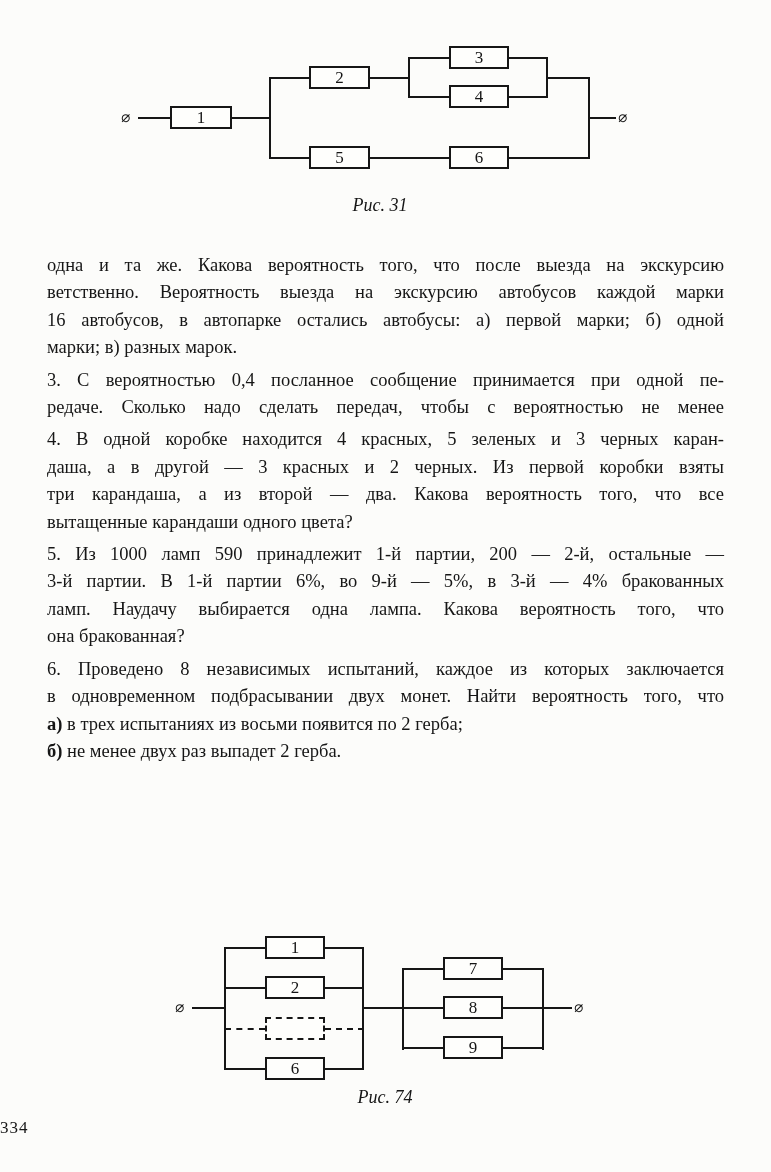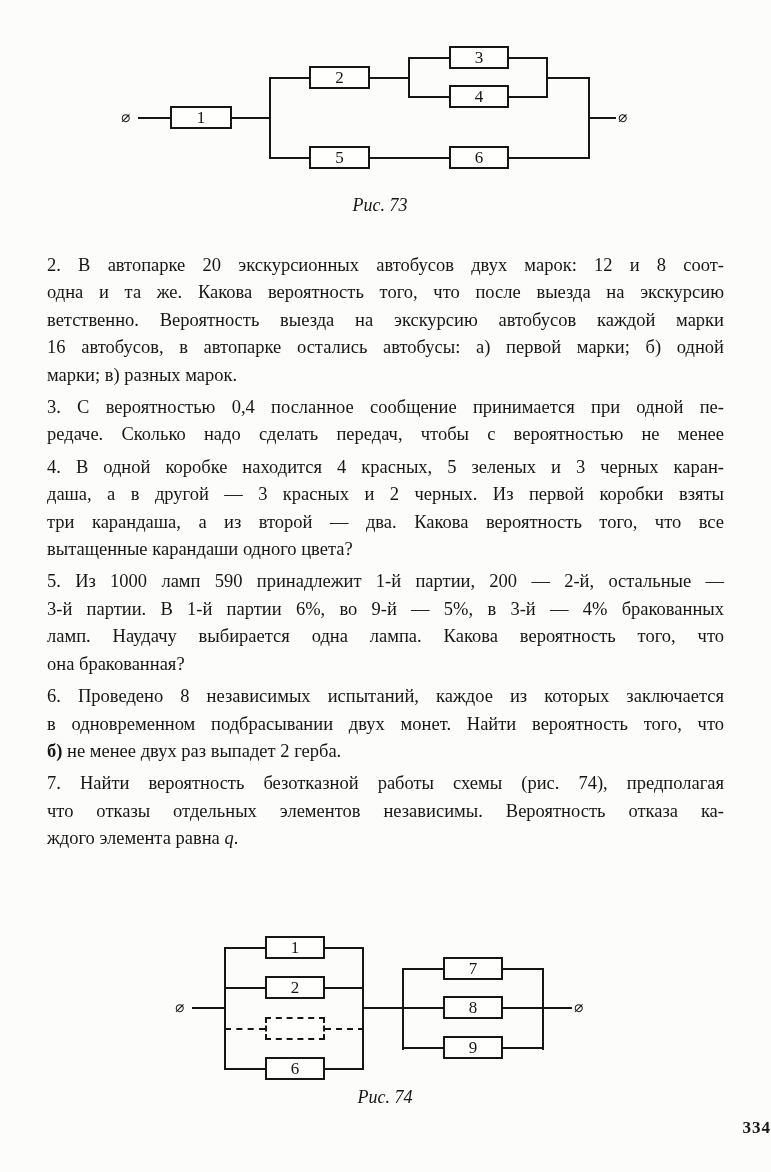--- a/index.html
+++ b/index.html
@@ -28,21 +28,21 @@
     position:absolute; width:160px; text-align:center;
     font-style:italic; font-size:18px;
   }
   
   .textblock { position:absolute; left:47px; top:252px; width:677px;
     font-size:18.5px; line-height:27.4px; }
   .para { margin-bottom:5px; }
   .jline { text-align:justify; text-align-last:justify; }
   .lline { text-align:left; }
   .pagenum { position:absolute; top:1118px; left:0; width:100%;
-    text-align:right; font-weight:bold; font-size:17px; letter-spacing:1px; }
+    text-align:left; font-weight:normal; font-size:17px; letter-spacing:1px; }
   i.qvar { font-style:italic; }
 </style>
 </head>
 <body>
 
 <div class="page">
 
   <div class="fig">
 
     <div class="w" style="left:138px;top:117px;width:32px"></div>
@@ -66,27 +66,26 @@
     <div class="ebox" style="left:170px;top:106px;width:62px;height:23px">1</div>
     <div class="ebox" style="left:309px;top:66px;width:61px;height:23px">2</div>
     <div class="ebox" style="left:449px;top:46px;width:60px;height:23px">3</div>
     <div class="ebox" style="left:449px;top:85px;width:60px;height:23px">4</div>
     <div class="ebox" style="left:309px;top:146px;width:61px;height:23px">5</div>
     <div class="ebox" style="left:449px;top:146px;width:60px;height:23px">6</div>
 
     <span class="term" style="left:121px;top:110px">⌀</span>
     <span class="term" style="left:618px;top:110px">⌀</span>
 
-    <div class="figcap" style="left:300px;top:195px">Рис. 73</div>
+    <div class="figcap" style="left:300px;top:195px">Рис. 31</div>
   </div>
 
   <div class="textblock">
 
     <div class="para">
-      <div class="jline">2. В автопарке 20 экскурсионных автобусов двух марок: 12 и 8 соот-</div>
       <div class="jline">одна и та же. Какова вероятность того, что после выезда на экскурсию</div>
       <div class="jline">ветственно. Вероятность выезда на экскурсию автобусов каждой марки</div>
       <div class="jline">16 автобусов, в автопарке остались автобусы: а) первой марки; б) одной</div>
       <div class="lline">марки; в) разных марок.</div>
     </div>
 
     <div class="para">
       <div class="jline">3. С вероятностью 0,4 посланное сообщение принимается при одной пе-</div>
       <div class="jline">редаче. Сколько надо сделать передач, чтобы с вероятностью не менее</div>
     </div>
@@ -101,28 +100,24 @@
     <div class="para">
       <div class="jline">5. Из 1000 ламп 590 принадлежит 1-й партии, 200 — 2-й, остальные —</div>
       <div class="jline">3-й партии. В 1-й партии 6%, во 9-й — 5%, в 3-й — 4% бракованных</div>
       <div class="jline">ламп. Наудачу выбирается одна лампа. Какова вероятность того, что</div>
       <div class="lline">она бракованная?</div>
     </div>
 
     <div class="para">
       <div class="jline">6. Проведено 8 независимых испытаний, каждое из которых заключается</div>
       <div class="jline">в одновременном подбрасывании двух монет. Найти вероятность того, что</div>
+      <div class="lline"><b>а)</b><span> в трех испытаниях из восьми появится по 2 герба;</span></div>
       <div class="lline"><b>б)</b><span> не менее двух раз выпадет 2 герба.</span></div>
     </div>
 
-    <div class="para">
-      <div class="jline">7. Найти вероятность безотказной работы схемы (рис. 74), предполагая</div>
-      <div class="jline">что отказы отдельных элементов независимы. Вероятность отказа ка-</div>
-      <div class="lline"><span>ждого элемента равна </span><i class="qvar">q</i><span>.</span></div>
-    </div>
 
   </div>
 
   <div class="fig">
 
     <div class="w" style="left:192px;top:1007px;width:34px"></div>
     <div class="v" style="left:224px;top:947px;height:123px"></div>
     <div class="w" style="left:225px;top:947px;width:40px"></div>
     <div class="w" style="left:325px;top:947px;width:39px"></div>
     <div class="w" style="left:225px;top:987px;width:40px"></div>

